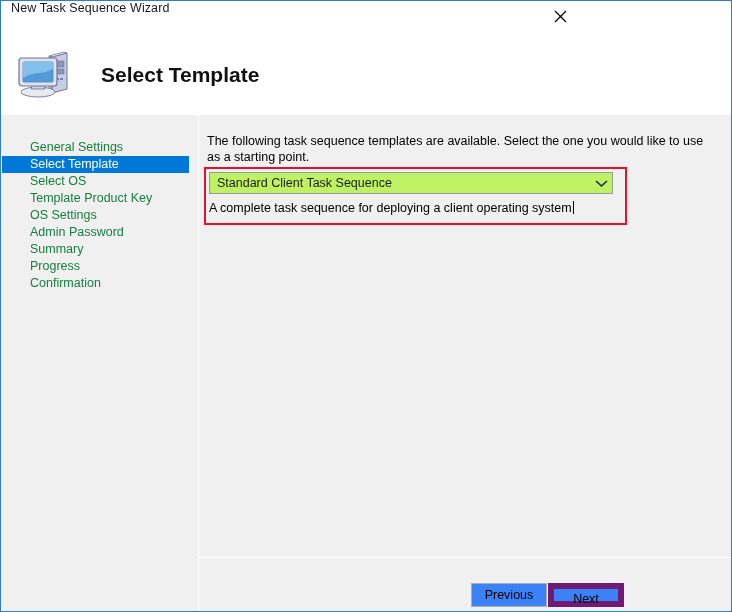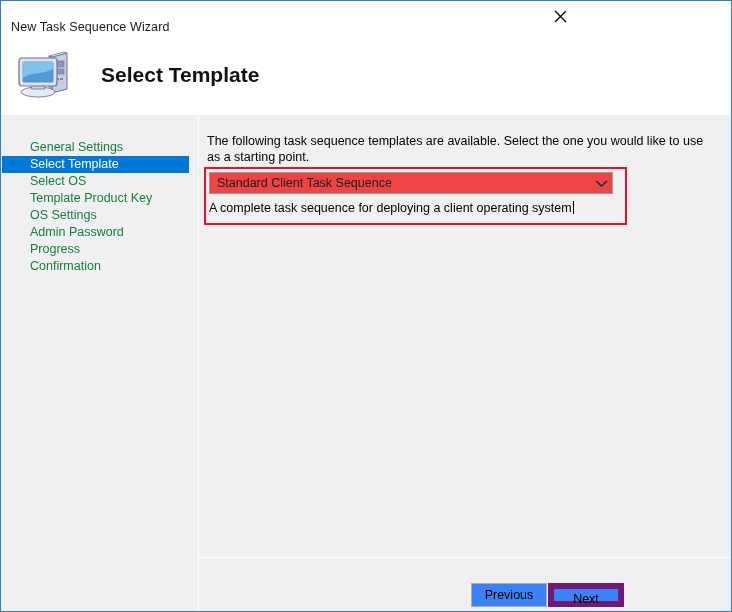--- a/index.html
+++ b/index.html
@@ -24,21 +24,21 @@
   }
 
   
   .titlebar {
     position: absolute;
     left: 0; top: 0;
     width: 582px;
     height: 33px;
     background: #ffffff;
     display: flex;
-    align-items: flex-end;
+    align-items: flex-start;
   }
   .titlebar-text {
     font-size: 12.5px;
     color: #1a1a1a;
     margin-left: 10px;
     letter-spacing: 0.1px;
     white-space: nowrap;
   }
   .close-button {
     position: absolute;
@@ -144,21 +144,21 @@
     background: transparent;
     pointer-events: none;
   }
 
   .template-select {
     position: absolute;
     left: 10px; top: 57px;
     width: 404px;
     height: 22px;
     box-sizing: border-box;
-    background: #ef4444;
+    background: #bef264;
     border: 1px solid #9a9a9a;
     display: flex;
     align-items: center;
     cursor: default;
   }
   .template-select-label {
     font-size: 12.5px;
     color: #1b1b1b;
     padding-left: 7px;
     white-space: nowrap;
@@ -269,20 +269,21 @@
   <div class="body-area">
 
     <div class="sidebar">
       <div class="nav-list" id="nav-list">
           <div class="nav-item">General Settings</div>
           <div class="nav-item selected">Select Template</div>
           <div class="nav-item">Select OS</div>
           <div class="nav-item">Template Product Key</div>
           <div class="nav-item">OS Settings</div>
           <div class="nav-item">Admin Password</div>
+          <div class="nav-item">Summary</div>
           <div class="nav-item">Progress</div>
           <div class="nav-item">Confirmation</div>
         </div>
     </div>
 
     <div class="content">
 
       <div class="instructions">The following task sequence templates are available.  Select the one you would like to use as a starting point.</div>
 
       <div class="template-select">

